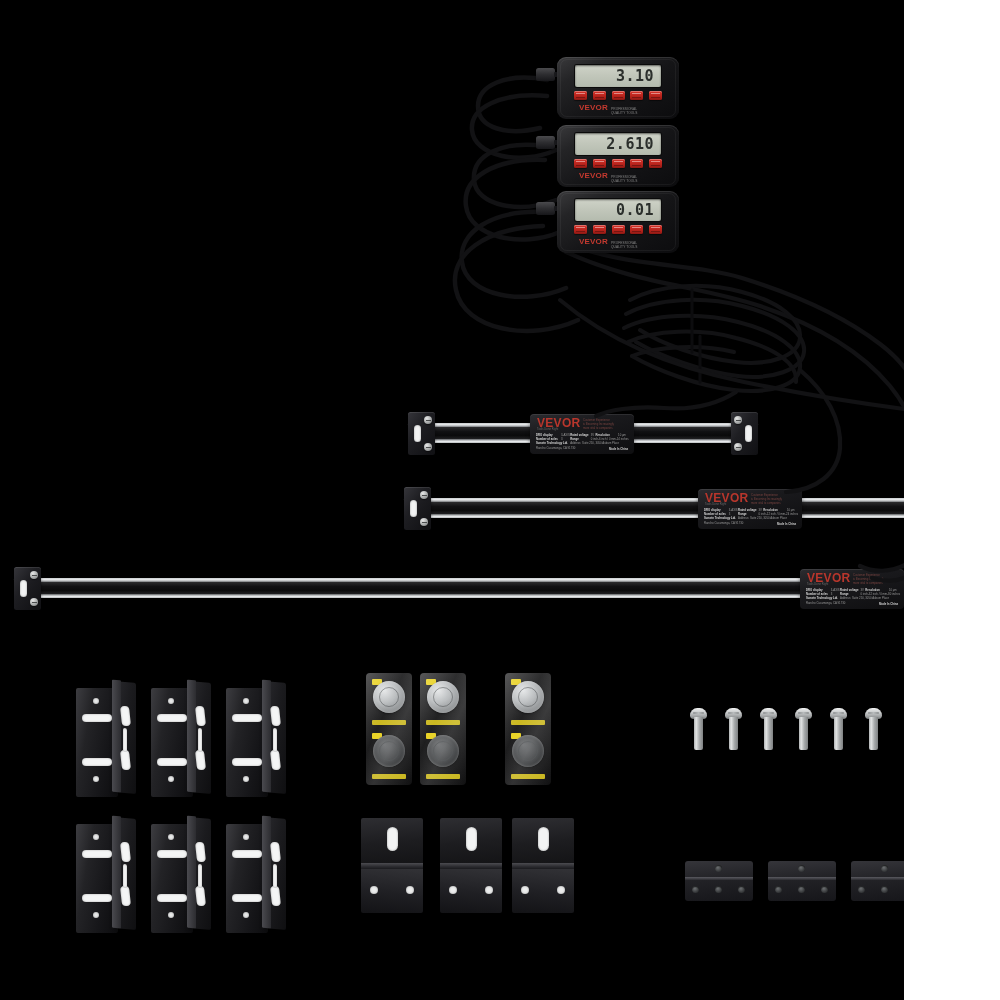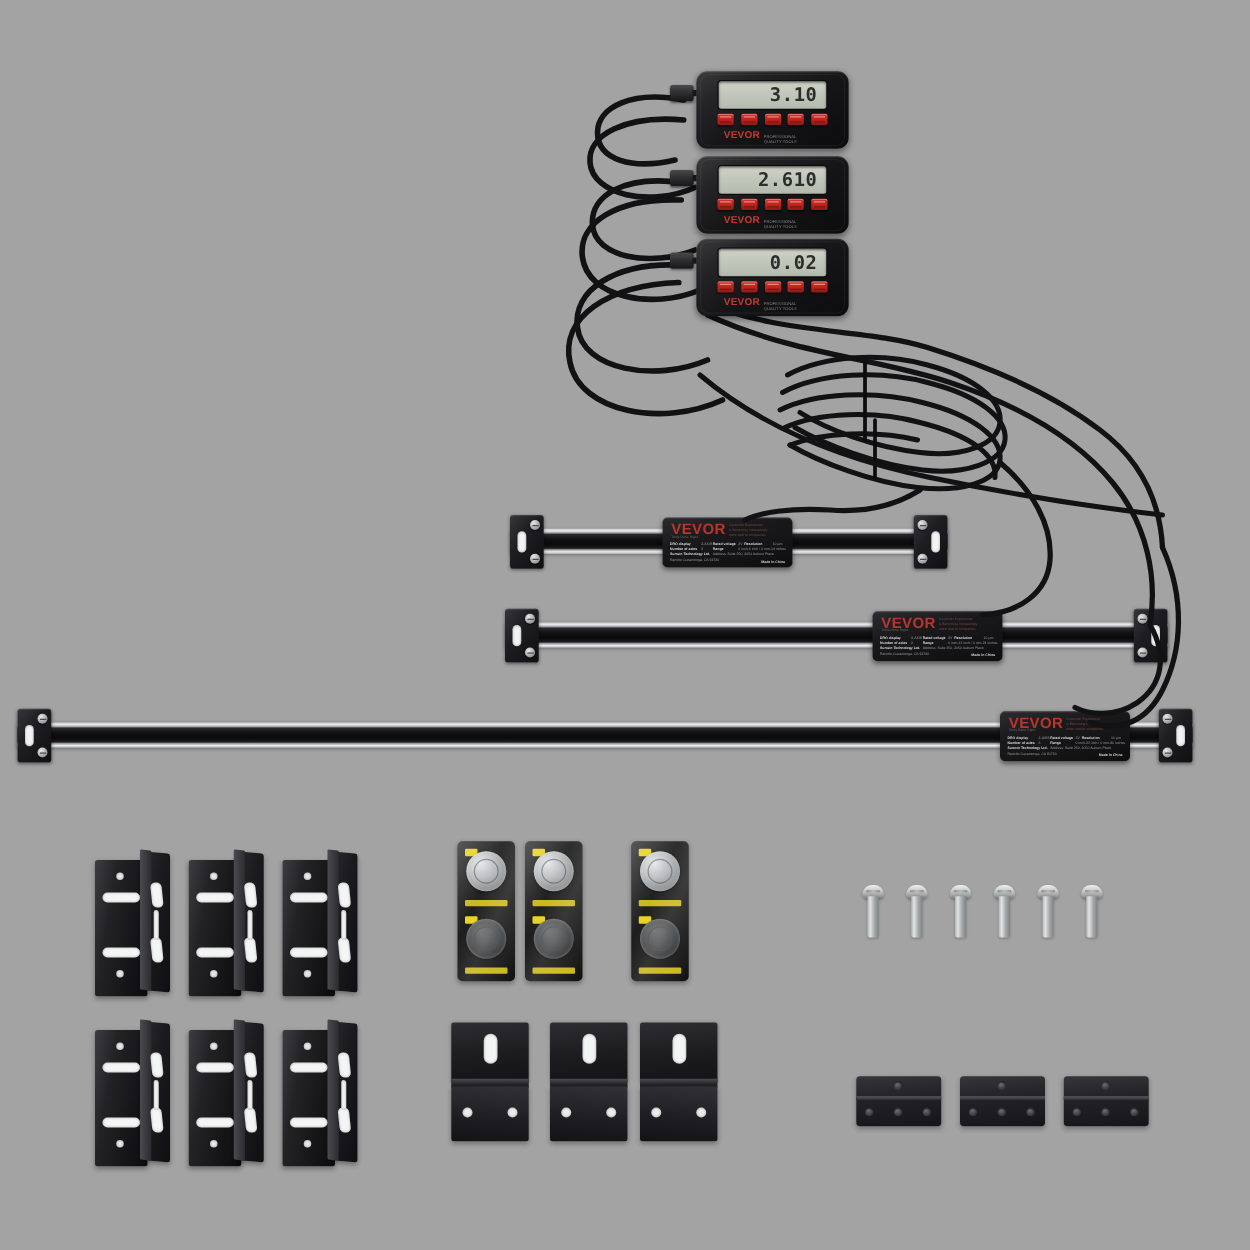--- a/index.html
+++ b/index.html
@@ -5,23 +5,23 @@
   html, body {
     margin: 0;
     padding: 0;
     background: #ffffff;
   }
   body {
     font-family: "Liberation Sans", sans-serif;
   }
   #scene {
     position: relative;
-    width: 1000px;
+    width: 904px;
     height: 1000px;
-    background: #a3a3a3;
+    background: #000000;
     overflow: hidden;
   }
 
   
   .display-unit {
     position: absolute;
     width: 122px;
     height: 62px;
     background: linear-gradient(150deg, #3a3a3c 0%, #242426 22%, #151517 55%, #0c0c0e 100%);
     border-radius: 9px;
@@ -526,21 +526,21 @@
     </div>
     <div class="unit-brand">
       <span class="bw">VEVOR</span>
       <span class="bs">PROFESSIONAL<br>QUALITY TOOLS</span>
     </div>
   </div>
 
   <div class="plug" style="left:536px; top:202px;"></div>
   <div class="display-unit" style="left:557px; top:191px;">
     <div class="lcd">
-      <span class="lcd-value">0.02</span>
+      <span class="lcd-value">0.01</span>
     </div>
     <div class="btn-row">
       <div class="key"></div>
       <div class="key"></div>
       <div class="key"></div>
       <div class="key"></div>
       <div class="key"></div>
     </div>
     <div class="unit-brand">
       <span class="bw">VEVOR</span>

